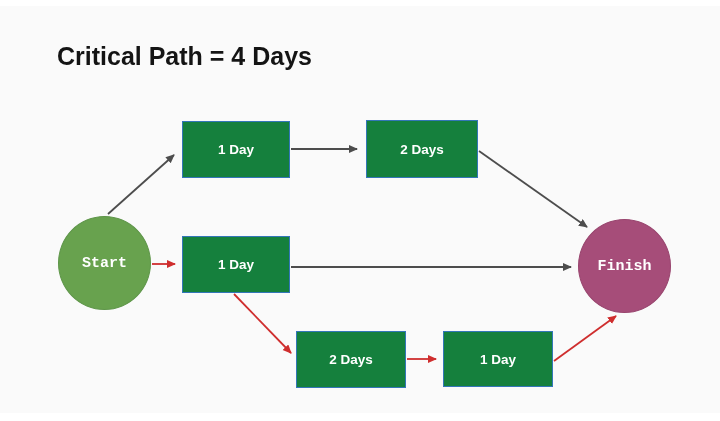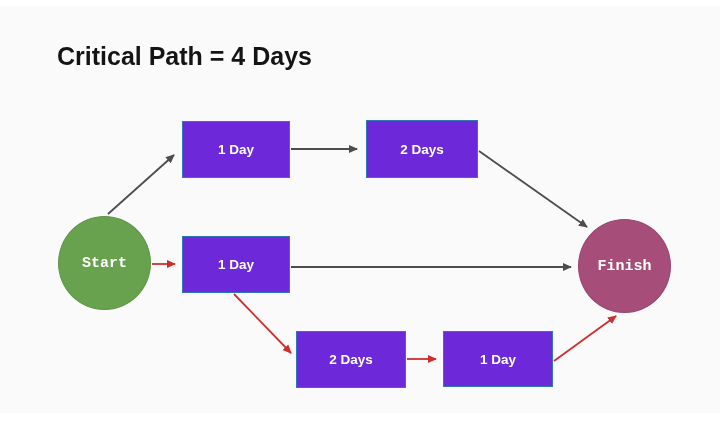--- a/index.html
+++ b/index.html
@@ -38,21 +38,21 @@
   .node {
     position: absolute;
     display: flex;
     align-items: center;
     justify-content: center;
     color: #ffffff;
     font-weight: bold;
     text-align: center;
   }
   .node.rect {
-    background: #6d28d9;
+    background: #15803d;
     border: 1px solid #3376b8;
     box-sizing: border-box;
     font-size: 13.5px;
   }
   .node.circle {
     border-radius: 50%;
     font-size: 15px;
     font-family: Liberation Mono, monospace;
   }
   .node.start   { background: #68a24e; border: 1px solid #5f964a; box-sizing: border-box; }

